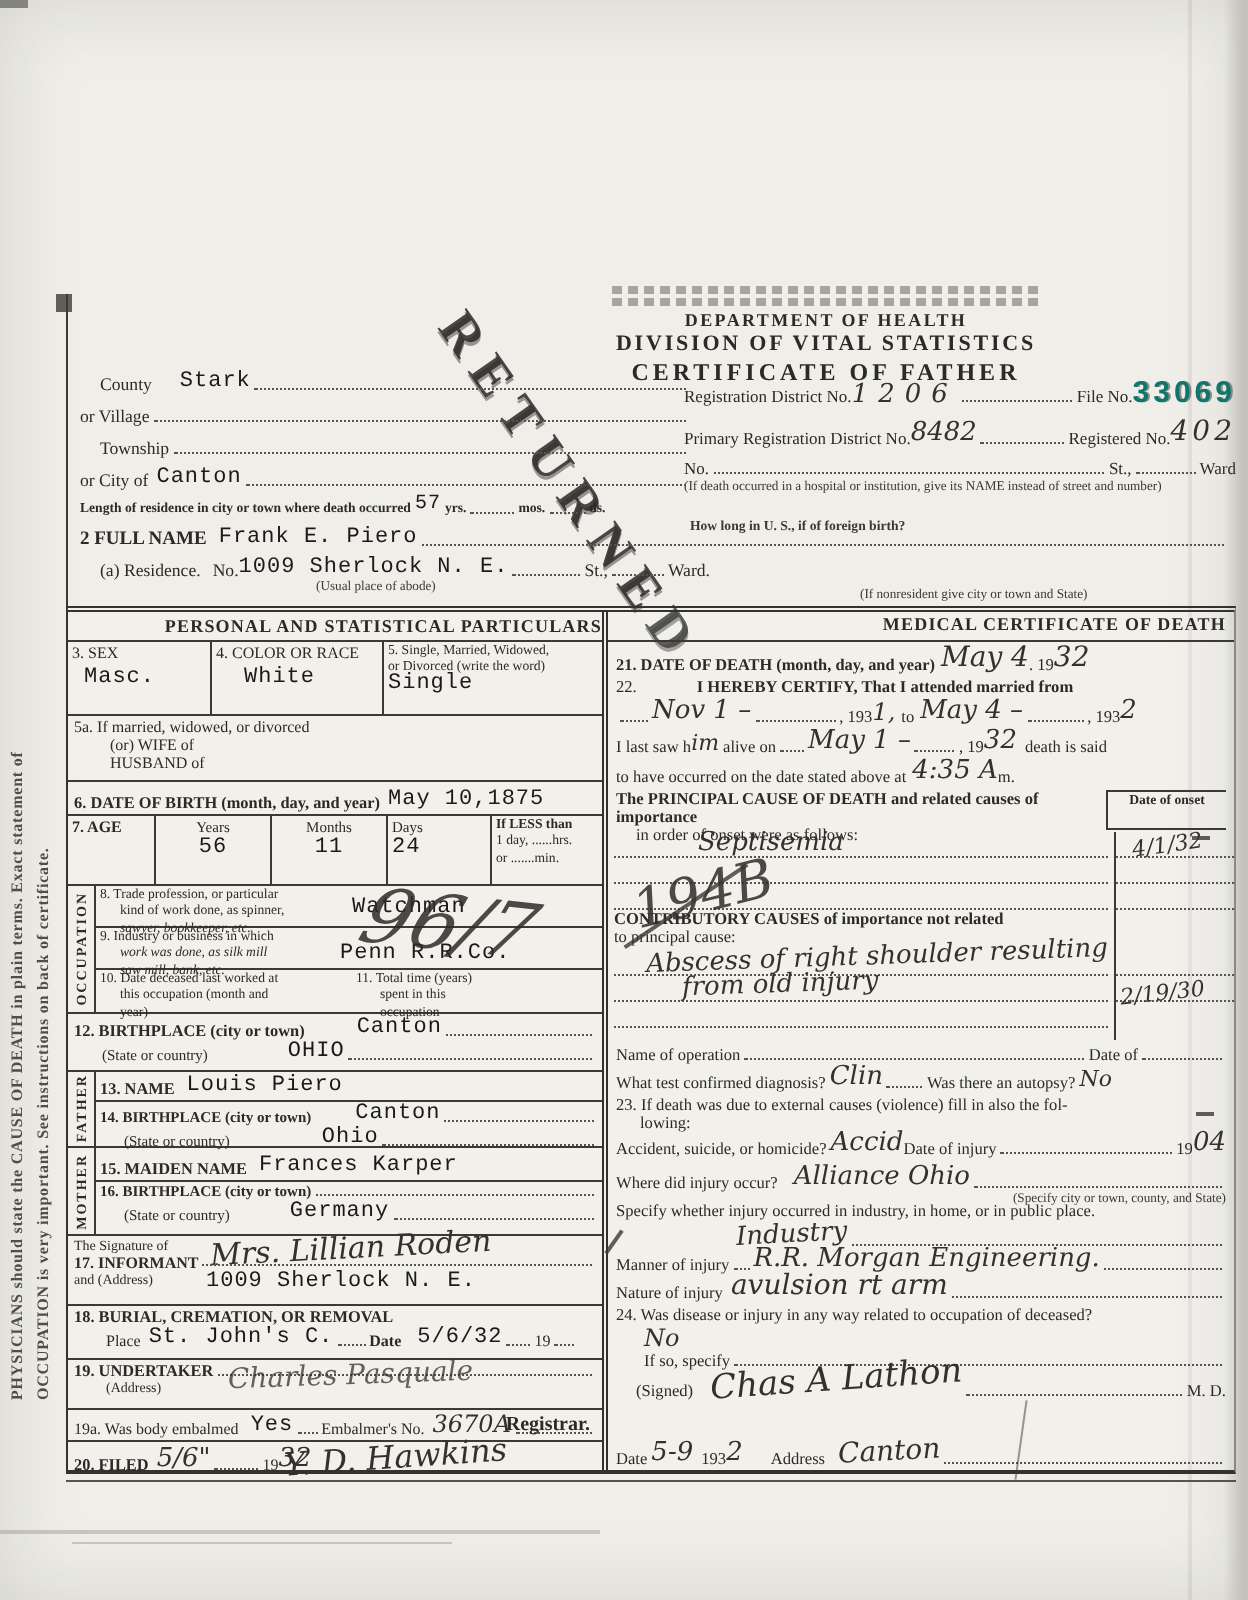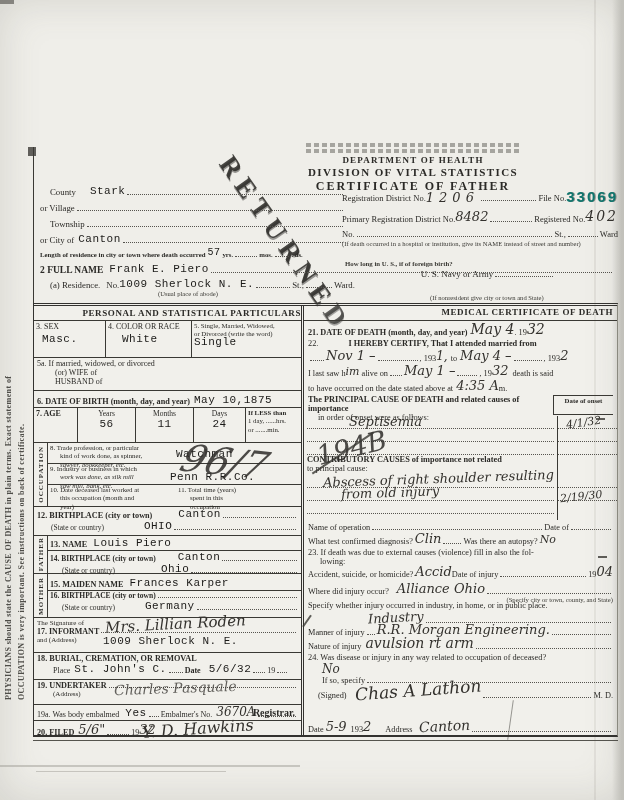--- a/index.html
+++ b/index.html
@@ -158,24 +158,20 @@
       <span>St.,</span>
       <span class="dots fix" style="width:26px"></span>
       <span>Ward.</span>
     </div>
     <div class="note" style="margin-left:118px">(Usual place of abode)</div>
   </div>
 
   <div class="note b" style="position:absolute;left:345px;top:260px;font-size:6.8px">How long in U. S., if of foreign birth?</div>
   <div style="position:absolute;left:340px;top:260px;width:120px"></div>
   <div style="position:absolute;left:388px;top:269px;width:200px;text-align:center;font-size:9px">
-    <div class="line" style="justify-content:center">
-      <span>U. S. Navy or Army</span>
-      <span class="dots fix" style="width:58px"></span>
-    </div>
   </div>
   <div class="note" style="position:absolute;left:430px;top:294px">(If nonresident give city or town and State)</div>
 
   <div class="main">
 
     <div class="colL">
       <div class="lrow ttl" style="height:15px">PERSONAL AND STATISTICAL PARTICULARS</div>
 
       <div class="lrow nopad" style="height:37px">
         <div class="cells">
@@ -212,21 +208,21 @@
             <div class="b">7. AGE</div>
           </div>
           <div class="cell" style="width:58px;text-align:center">
             <div style="font-size:7.5px">Years</div>
             <div class="tw" style="font-size:11px">56</div>
           </div>
           <div class="cell" style="width:58px;text-align:center">
             <div style="font-size:7.5px">Months</div>
             <div class="tw" style="font-size:11px">11</div>
           </div>
-          <div class="cell" style="width:52px;text-align:center">
+          <div class="cell" style="width:52px;">
             <div style="font-size:7.5px">Days</div>
             <div class="tw" style="font-size:11px">24</div>
           </div>
           <div class="cell tiny" style="flex:1">
             <div class="b">If LESS than</div>
             <div>1 day, ......hrs.</div>
             <div>or .......min.</div>
           </div>
         </div>
       </div>

